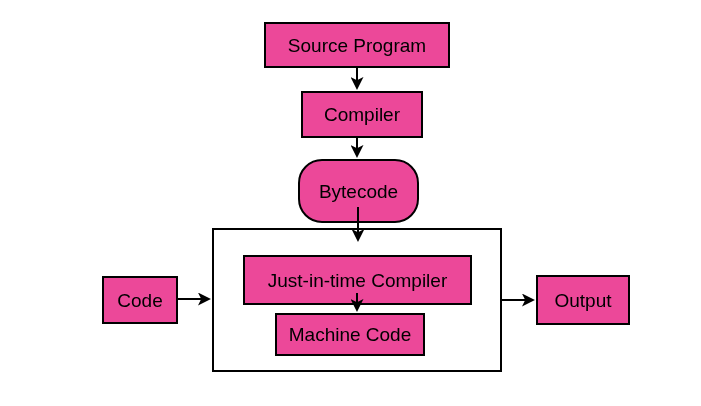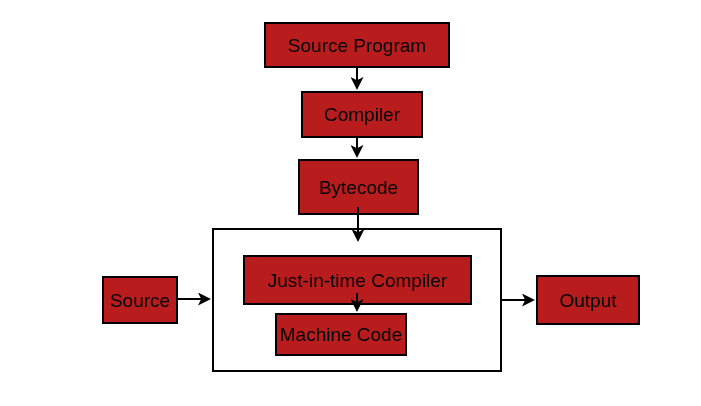--- a/index.html
+++ b/index.html
@@ -12,44 +12,44 @@
     width: 701px;
     height: 406px;
     background: #ffffff;
     font-family: "Liberation Sans", sans-serif;
     overflow: hidden;
   }
   .node {
     position: absolute;
     box-sizing: border-box;
     border: 2px solid #000000;
-    background: #b91c1c;
+    background: #ec4899;
     display: flex;
     align-items: center;
     justify-content: center;
     font-size: 19px;
     color: #000000;
     white-space: nowrap;
     line-height: 1;
   }
   .container-box {
     position: absolute;
     box-sizing: border-box;
     border: 2px solid #000000;
     background: #ffffff;
   }
   
   .n-source   { left: 264px; top: 22px;  width: 186px; height: 46px; }
   .n-compiler { left: 301px; top: 91px;  width: 122px; height: 47px; }
-  .n-bytecode { left: 298px; top: 159px; width: 121px; height: 56px; }
+  .n-bytecode { left: 298px; top: 159px; width: 121px; height: 64px; border-radius: 24px; }
   .n-runtime  { left: 212px; top: 228px; width: 290px; height: 144px; }
   .n-jit      { left: 243px; top: 243px; width: 229px; height: 50px; margin-top: 12px; }
-  .n-machine  { left: 275px; top: 313px; width: 132px; height: 43px; }
+  .n-machine  { left: 275px; top: 313px; width: 150px; height: 43px; }
   .n-input    { left: 102px; top: 276px; width: 76px;  height: 48px; }
-  .n-output   { left: 536px; top: 275px; width: 104px;  height: 50px; }
+  .n-output   { left: 536px; top: 275px; width: 94px;  height: 50px; }
   .arrows {
     position: absolute;
     left: 0; top: 0;
     width: 701px;
     height: 406px;
     pointer-events: none;
   }
 </style>
 </head>
 <body>
@@ -61,21 +61,21 @@
   <div class="node n-source">Source Program</div>
 
   <div class="node n-compiler">Compiler</div>
 
   <div class="node n-bytecode">Bytecode</div>
 
   <div class="node n-jit">Just-in-time Compiler</div>
 
   <div class="node n-machine">Machine Code</div>
 
-  <div class="node n-input">Source</div>
+  <div class="node n-input">Code</div>
 
   <div class="node n-output">Output</div>
 
   <svg class="arrows" viewBox="0 0 701 406" xmlns="http://www.w3.org/2000/svg">
     <defs>
       <marker id="arrowhead" viewBox="0 0 10 10" refX="8.5" refY="5" markerWidth="6.5" markerHeight="6.5" orient="auto-start-reverse">
         <path d="M 0 0 L 10 5 L 0 10 L 2.5 5 z" fill="#000000"></path>
       </marker>
     </defs>
     <line x1="357" y1="68" x2="357" y2="88" stroke="#000000" stroke-width="2" marker-end="url(#arrowhead)"></line>

